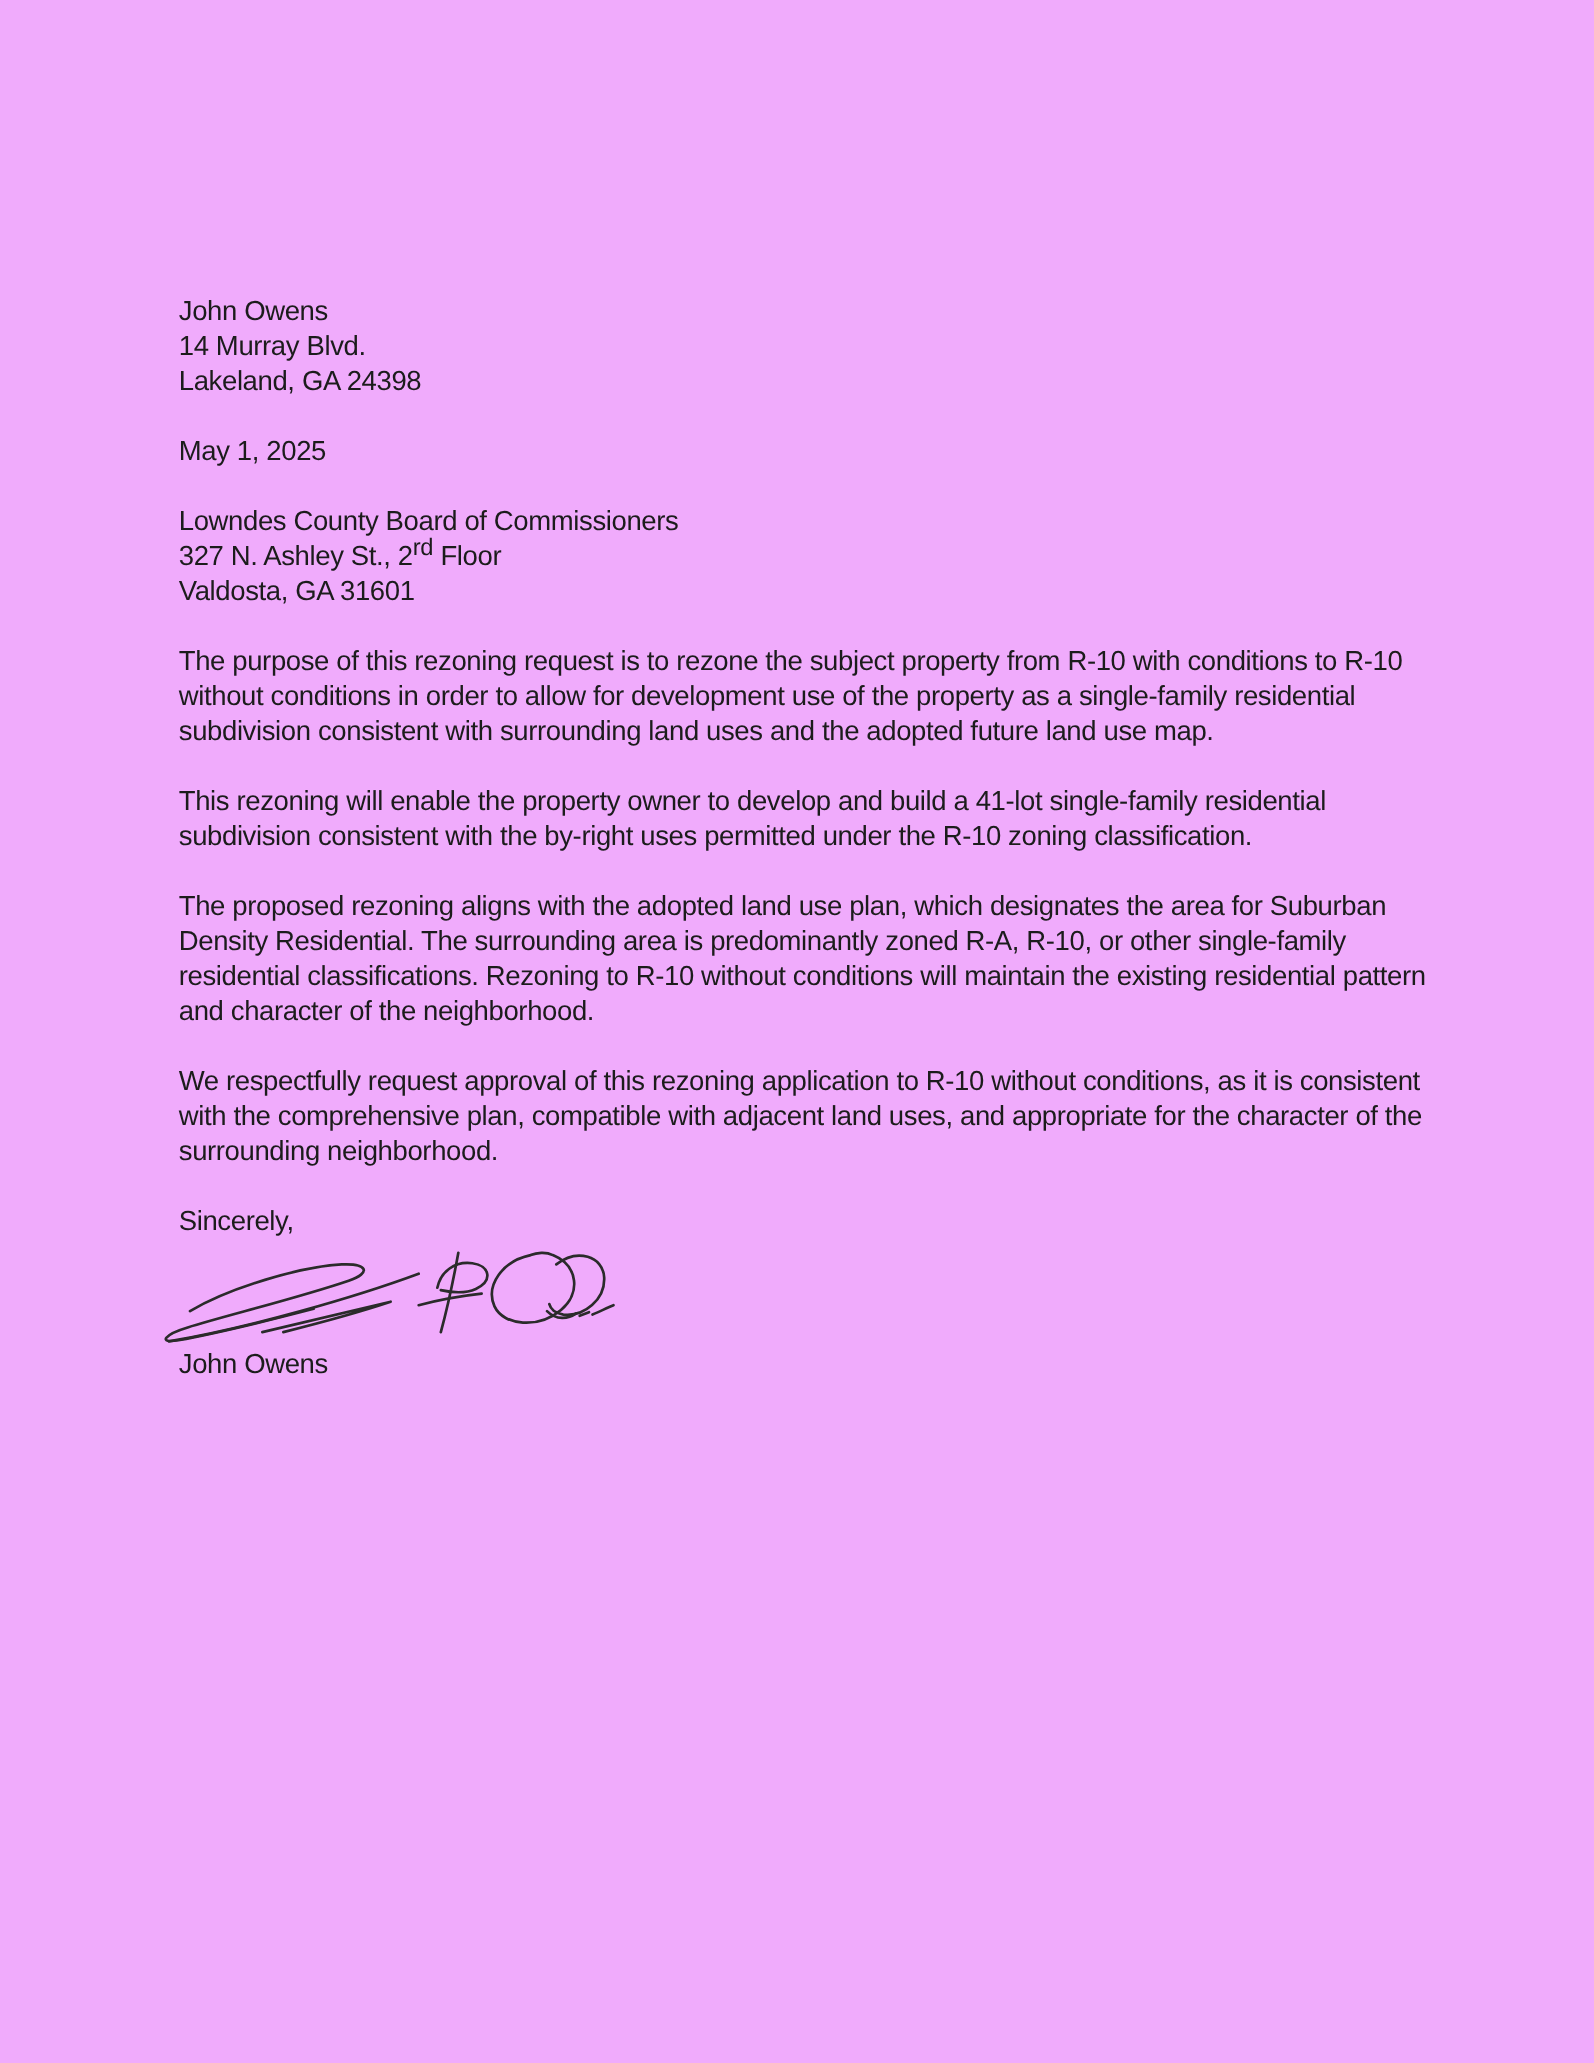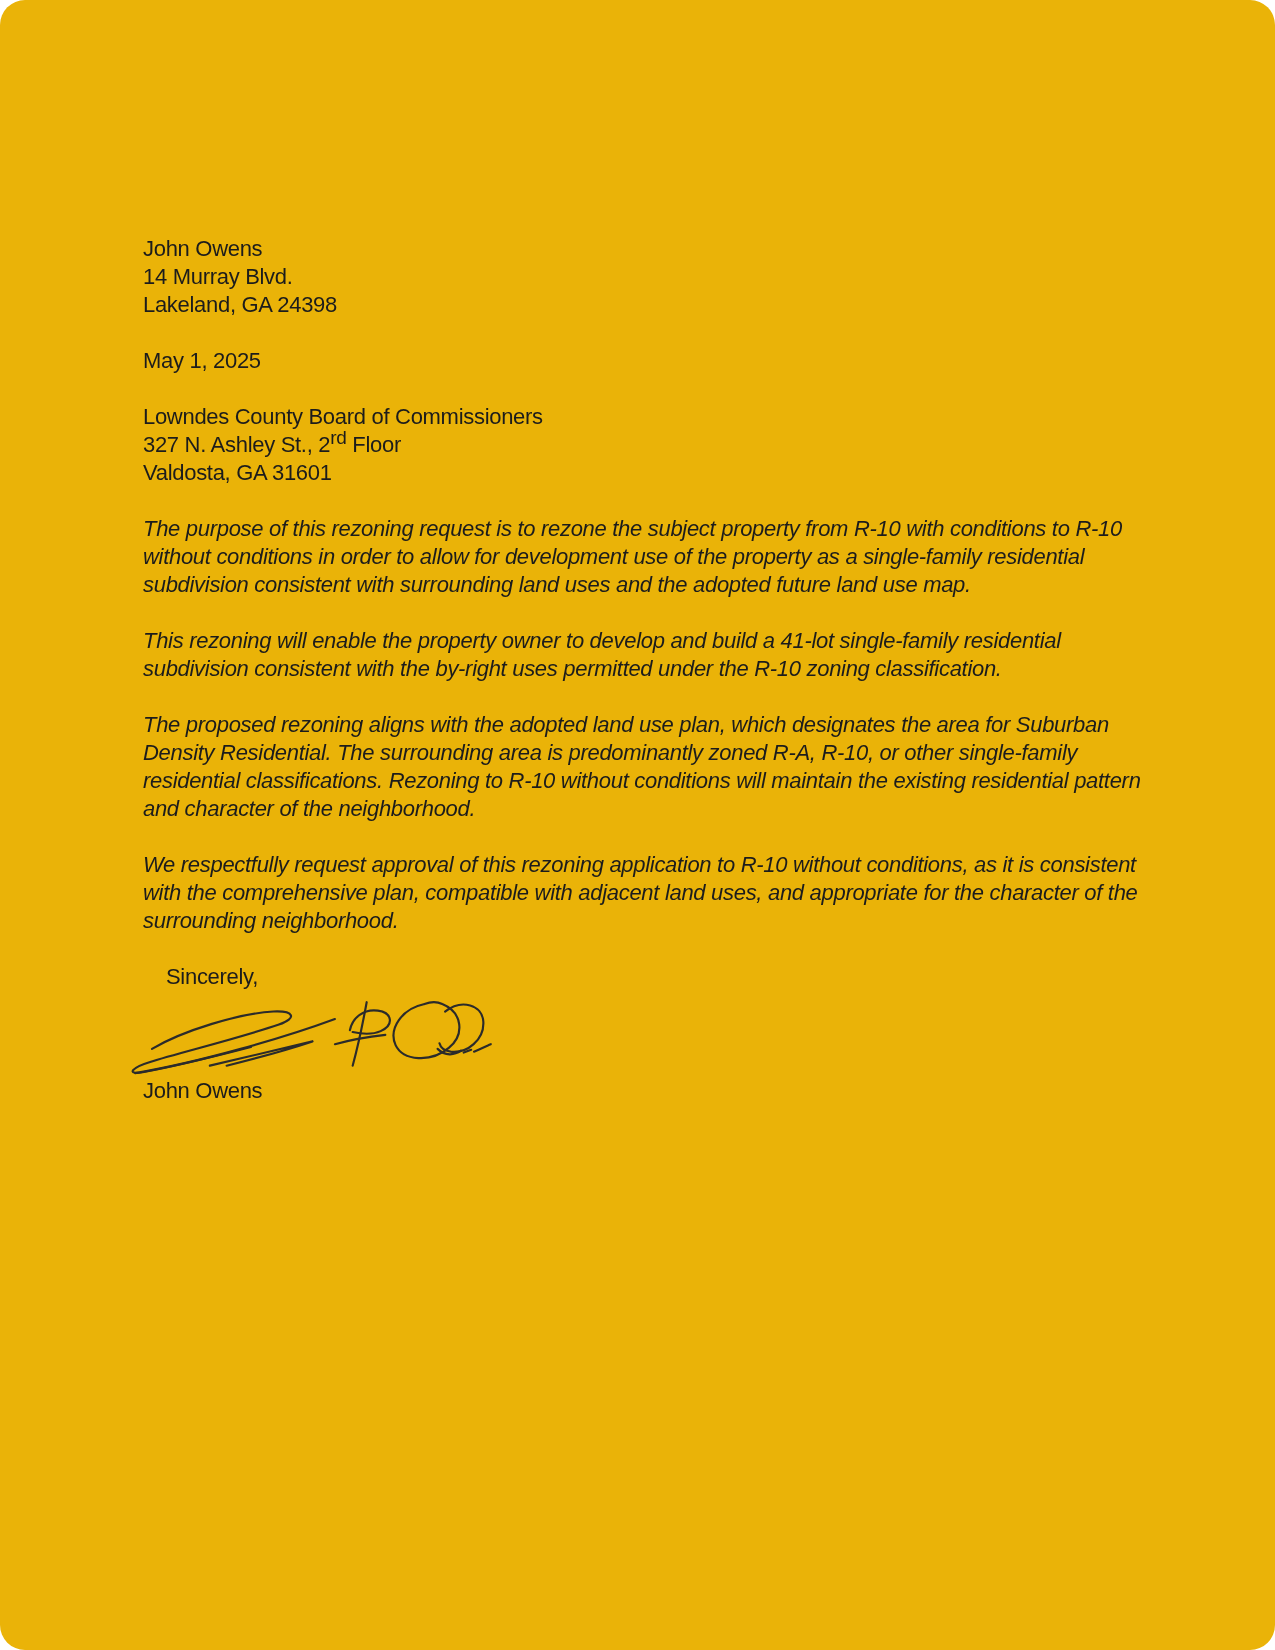--- a/index.html
+++ b/index.html
@@ -4,53 +4,50 @@
 <style>
   html, body {
     margin: 0;
     padding: 0;
     background: #ffffff;
   }
   .page {
     position: relative;
     width: 1275px;
     height: 1650px;
-    background: #eab308;
+    background: #f0abfc;
     overflow: hidden;
     font-family: "Liberation Sans", sans-serif;
     color: #1c1c1c;
-    border-radius: 25px;
   }
   .content {
     position: absolute;
     left: 143px;
     top: 235px;
     width: 1005px;
     font-size: 22px;
     line-height: 28px;
     letter-spacing: -0.3px;
   }
   .block {
     margin: 0 0 28px 0;
   }
   .content p {
     margin: 0 1px 28px 0;
-    font-style: italic;
   }
   .addr-line, .block div {
     white-space: pre-wrap;
   }
   sup {
     font-size: 19px;
     line-height: 0;
     vertical-align: super;
   }
   .closing-label {
     margin-top: 28px; 
-    margin-left: 23px;
   }
   .signature-wrap {
     position: relative;
     margin-left: -38px;
     width: 402px;
     height: 84px;
   }
   .signature-wrap svg {
     display: block;
     width: 402px;

